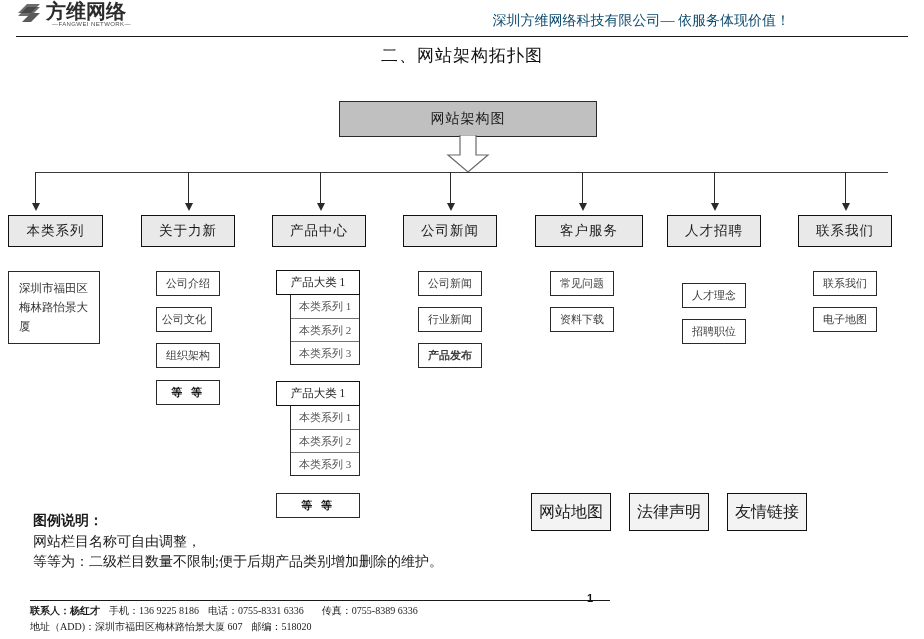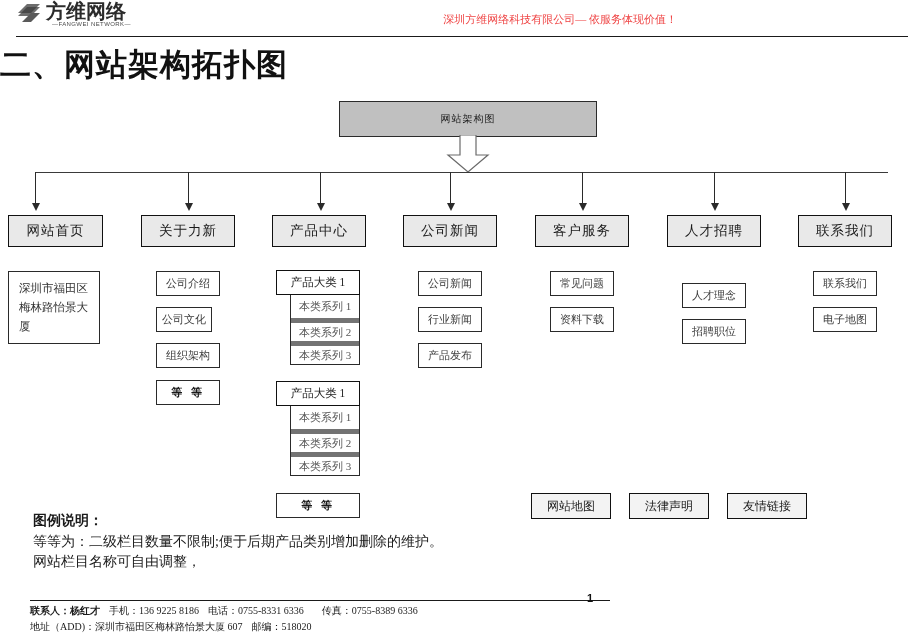--- a/index.html
+++ b/index.html
@@ -15,34 +15,34 @@
   .page{position:absolute;left:0;top:0;width:924px;height:639px;}
 
   
   .hdr{position:absolute;left:0;top:0;width:924px;height:38px;}
   .logo{position:absolute;left:16px;top:0;width:130px;height:30px;}
   .logo-mark{position:absolute;left:0;top:2px;width:26px;height:22px;}
   .logo-cn{position:absolute;left:30px;top:0px;font-family:"Liberation Sans","DejaVu Sans",sans-serif;
     font-size:20px;font-weight:bold;letter-spacing:0px;color:#2b2b2b;line-height:22px;}
   .logo-en{position:absolute;left:36px;top:21px;font-family:"Liberation Sans","DejaVu Sans",sans-serif;
     font-size:6px;letter-spacing:.4px;color:#4a4a4a;white-space:nowrap;}
-  .hdr-title{position:absolute;left:330px;top:12px;width:460px;text-align:center;
-    font-family:"Liberation Serif","DejaVu Serif",serif;font-size:11px;color:#ef4444;white-space:nowrap;}
+  .hdr-title{position:absolute;left:330px;top:12px;width:460px;text-align:right;
+    font-family:"Liberation Serif","DejaVu Serif",serif;font-size:14px;color:#0c4a6e;white-space:nowrap;}
   .hdr-rule{position:absolute;left:16px;top:36px;width:892px;height:0;border-top:1.6px solid #1a1a1a;}
 
   
-  .doc-title{position:absolute;left:0;top:44px;width:924px;
-    font-family:"Liberation Serif","DejaVu Serif",serif;font-size:31px;font-weight:bold;
+  .doc-title{position:absolute;left:0;top:44px;width:924px;text-align:center;
+    font-family:"Liberation Serif","DejaVu Serif",serif;font-size:17px;font-weight:normal;
     letter-spacing:1px;color:#111;}
 
   
   .root-box{position:absolute;left:339px;top:101px;width:256px;height:34px;
     background:#c0c0c0;border:1px solid #2b2b2b;
     display:flex;align-items:center;justify-content:center;
-    font-size:10px;color:#1a1a1a;letter-spacing:1px;}
+    font-size:14px;color:#1a1a1a;letter-spacing:1px;}
 
   
   .block-arrow{position:absolute;left:440px;top:135px;width:56px;height:38px;}
 
   
   .bus{position:absolute;left:35px;top:172px;width:853px;height:1.3px;background:#3a3a3a;}
   .drop{position:absolute;width:1.3px;background:#2a2a2a;top:172px;height:31px;}
   .drop .head{position:absolute;left:-3.4px;top:31px;width:0;height:0;
     border-left:4.2px solid transparent;border-right:4.2px solid transparent;
     border-top:8px solid #2a2a2a;}
@@ -58,28 +58,28 @@
   .leaf.etc{font-weight:bold;color:#1a1a1a;letter-spacing:3px;}
   .note{border:1px solid #2a2a2a;background:#fff;box-sizing:border-box;
     font-size:11.5px;color:#333;line-height:19px;padding:7px 9px 7px 10px;}
 
   
   .grp{position:relative;}
   .grp .head-box{height:25px;border:1.2px solid #111;background:#fff;
     display:flex;align-items:center;justify-content:center;
     font-size:11.5px;color:#222;box-sizing:border-box;}
   .sub-stack{margin-left:14px;border:1px solid #2a2a2a;border-top:none;box-sizing:border-box;background:#fff;}
-  .sub{height:23px;border-top:5px solid #737373;
+  .sub{height:23px;border-top:1px solid #737373;
     display:flex;align-items:center;justify-content:center;
     font-size:11px;color:#555;box-sizing:border-box;}
   .sub:first-child{border-top:none;}
 
   
   .bottom-row{position:absolute;left:531px;top:493px;display:flex;gap:18px;}
-  .bottom-row .leaf{width:80px;height:26px;font-size:12px;color:#1a1a1a;
+  .bottom-row .leaf{width:80px;height:38px;font-size:16px;color:#1a1a1a;
     border:1.2px solid #111;background:#f3f3f3;text-align:right;}
 
   
   .legend{position:absolute;left:33px;top:511px;width:560px;
     font-size:14px;color:#1a1a1a;line-height:20.5px;}
   .legend .lg-title{font-weight:bold;}
 
   
   .ftr-rule{position:absolute;left:30px;top:600px;width:580px;height:0;border-top:1.4px solid #1a1a1a;}
   .pageno{position:absolute;left:575px;top:592px;width:30px;text-align:center;
@@ -133,21 +133,21 @@
       <i class="head"></i>
     </div>
   <div class="drop" style="left:714px;">
       <i class="head"></i>
     </div>
   <div class="drop" style="left:845px;">
       <i class="head"></i>
     </div>
 
   <div class="col" style="left:8px;width:110px;">
-    <div class="cat" style="width:95px;">网站首页</div>
+    <div class="cat" style="width:95px;">本类系列</div>
     <div class="note" style="width:92px;margin-top:24px;">深圳市福田区梅林路怡景大厦</div>
   </div>
 
   <div class="col" style="left:141px;width:100px;">
     <div class="cat" style="width:94px;">关于力新</div>
     <div class="leaf" style="width:64px;margin:24px 0 0 15px;">公司介绍</div>
     <div class="leaf" style="width:56px;margin:11px 0 0 15px;">公司文化</div>
     <div class="leaf" style="width:64px;margin:11px 0 0 15px;">组织架构</div>
     <div class="leaf etc" style="width:64px;margin:12px 0 0 15px;">等  等</div>
   </div>
@@ -173,25 +173,25 @@
       </div>
     </div>
 
     <div class="leaf etc" style="width:84px;margin:17px 0 0 4px;">等  等</div>
   </div>
 
   <div class="col" style="left:403px;width:100px;">
     <div class="cat" style="width:94px;">公司新闻</div>
     <div class="leaf" style="width:64px;margin:24px 0 0 15px;">公司新闻</div>
     <div class="leaf" style="width:64px;margin:11px 0 0 15px;">行业新闻</div>
-    <div class="leaf" style="width:64px;margin:11px 0 0 15px;">产品发布</div>
+    <div class="leaf" style="width:64px;margin:11px 0 0 15px;font-weight:bold;">产品发布</div>
   </div>
 
   <div class="col" style="left:535px;width:100px;">
-    <div class="cat" style="width:94px;">客户服务</div>
+    <div class="cat" style="width:108px;">客户服务</div>
     <div class="leaf" style="width:64px;margin:24px 0 0 15px;">常见问题</div>
     <div class="leaf" style="width:64px;margin:11px 0 0 15px;">资料下载</div>
   </div>
 
   <div class="col" style="left:667px;width:100px;">
     <div class="cat" style="width:94px;">人才招聘</div>
     <div class="leaf" style="width:64px;margin:36px 0 0 15px;">人才理念</div>
     <div class="leaf" style="width:64px;margin:11px 0 0 15px;">招聘职位</div>
   </div>
 
@@ -202,22 +202,22 @@
   </div>
 
   <div class="bottom-row">
     <div class="leaf">网站地图</div>
     <div class="leaf">法律声明</div>
     <div class="leaf">友情链接</div>
   </div>
 
   <div class="legend">
     <div class="lg-title">图例说明：</div>
+    <div>网站栏目名称可自由调整，</div>
     <div>等等为：二级栏目数量不限制;便于后期产品类别增加删除的维护。</div>
-    <div>网站栏目名称可自由调整，</div>
   </div>
 
   <div class="ftr-rule"></div>
   <div class="pageno">1</div>
   <div class="ftr">
     <div>
       <b>联系人：</b><b>杨红才</b><span class="sp"></span><span>手机：</span><span>136 9225 8186</span><span class="sp"></span><span>电话：</span><span>0755-8331 6336</span><span class="sp"></span><span class="sp"></span><span>传真：</span><span>0755-8389 6336</span>
     </div>
     <div>
       <span>地址（ADD)：</span><span>深圳市福田区梅林路怡景大厦 607</span><span class="sp"></span><span>邮编：</span><span>518020</span>

